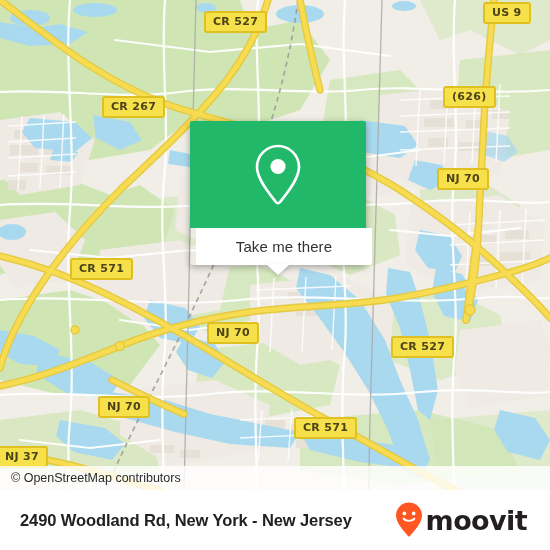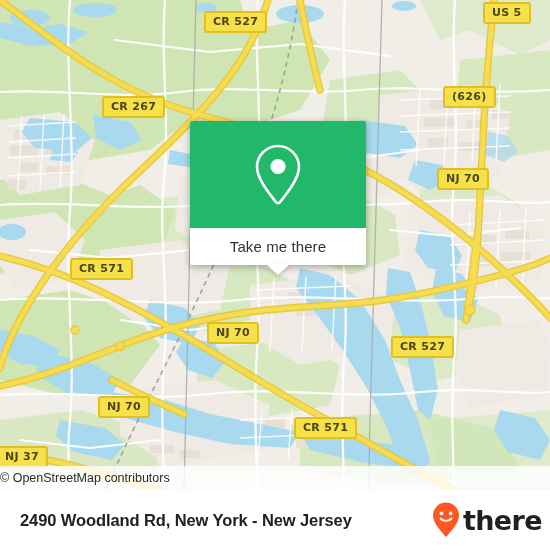--- a/index.html
+++ b/index.html
@@ -70,20 +70,21 @@
   }
   #popup-white {
     width: 100%;
     height: 37px;
     background: #ffffff;
     border-radius: 0 0 2px 2px;
     display: flex;
     align-items: center;
     justify-content: center;
     box-sizing: border-box;
+    margin-left: 6px;
   }
   #popup-label {
     font-family: "Liberation Sans", sans-serif;
     font-size: 15px;
     color: #34322f;
     letter-spacing: 0.1px;
   }
   #popup-tail {
     position: absolute;
     left: 50%;
@@ -100,40 +101,41 @@
   #attribution {
     position: absolute;
     left: 0;
     top: 466px;
     width: 550px;
     height: 24px;
     background: rgba(255,255,255,0.82);
     display: flex;
     align-items: center;
     box-sizing: border-box;
+    padding-left: 11px;
   }
   #attribution-text {
     font-family: "Liberation Sans", sans-serif;
     font-size: 12.5px;
     color: #2b2b2b;
   }
 
   
   #footer {
     position: absolute;
     left: 0;
     top: 490px;
     width: 550px;
     height: 60px;
     background: #ffffff;
     display: flex;
     align-items: center;
     justify-content: space-between;
     box-sizing: border-box;
-    padding: 0 8px 0 20px;
+    padding: 0 23px 0 20px;
   }
   #footer-title {
     font-family: "Liberation Sans", sans-serif;
     font-size: 16.5px;
     font-weight: bold;
     color: #22211f;
     letter-spacing: -0.1px;
   }
   #brand {
     display: flex;
@@ -353,21 +355,21 @@
 
         <g fill="#f7dc52" stroke="#e5c940" stroke-width="1.4">
           <circle cx="470" cy="310" r="5"></circle>
           <circle cx="120" cy="346" r="4.5"></circle>
           <circle cx="75" cy="330" r="4"></circle>
         </g>
       </g>
     </svg>
 
     <div class="shield" style="left:204px; top:11px;">CR 527</div>
-    <div class="shield" style="left:483px; top:2px;">US 5</div>
+    <div class="shield" style="left:483px; top:2px;">US 9</div>
     <div class="shield" style="left:102px; top:96px;">CR 267</div>
     <div class="shield" style="left:443px; top:79px;margin-top:7px;">(626)</div>
     <div class="shield" style="left:437px; top:168px;">NJ 70</div>
     <div class="shield" style="left:70px; top:258px;">CR 571</div>
     <div class="shield" style="left:207px; top:322px;">NJ 70</div>
     <div class="shield" style="left:391px; top:336px;">CR 527</div>
     <div class="shield" style="left:98px; top:396px;">NJ 70</div>
     <div class="shield" style="left:294px; top:417px;">CR 571</div>
     <div class="shield" style="left:-4px; top:446px;">NJ 37</div>
 
@@ -391,17 +393,17 @@
 
   <div id="footer">
     <span id="footer-title">2490 Woodland Rd, New York - New Jersey</span>
     <div id="brand">
       <svg width="30" height="38" viewBox="0 0 30 38">
         <path d="M15 1.5 C7.8 1.5 2 7.3 2 14.5 C2 22.6 11.6 31.9 14 34.9 C14.5 35.6 15.5 35.6 16 34.9 C18.4 31.9 28 22.6 28 14.5 C28 7.3 22.2 1.5 15 1.5 Z" fill="#ff5722"></path>
         <circle cx="10.4" cy="12.4" r="1.85" fill="#ffffff"></circle>
         <circle cx="19.6" cy="12.4" r="1.85" fill="#ffffff"></circle>
         <path d="M9.6 17.6 C11.4 20.6 18.6 20.6 20.4 17.6" fill="none" stroke="#ffffff" stroke-width="1.9" stroke-linecap="round"></path>
       </svg>
-      <span id="brand-name">there</span>
+      <span id="brand-name">moovit</span>
     </div>
   </div>
 
 </div>
 
 </body></html>

